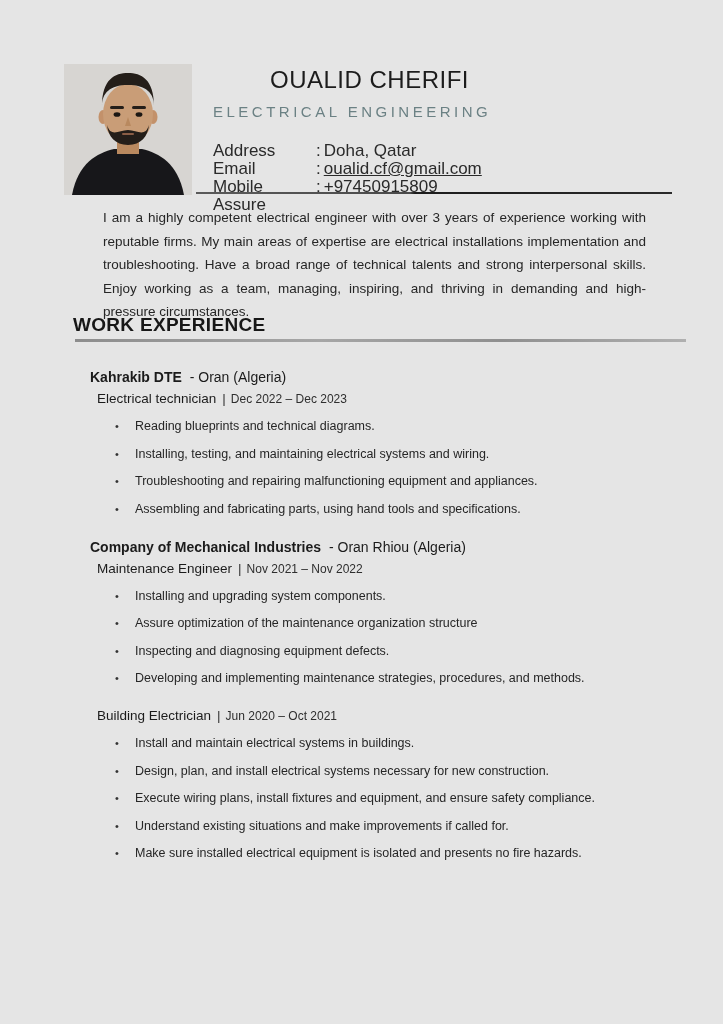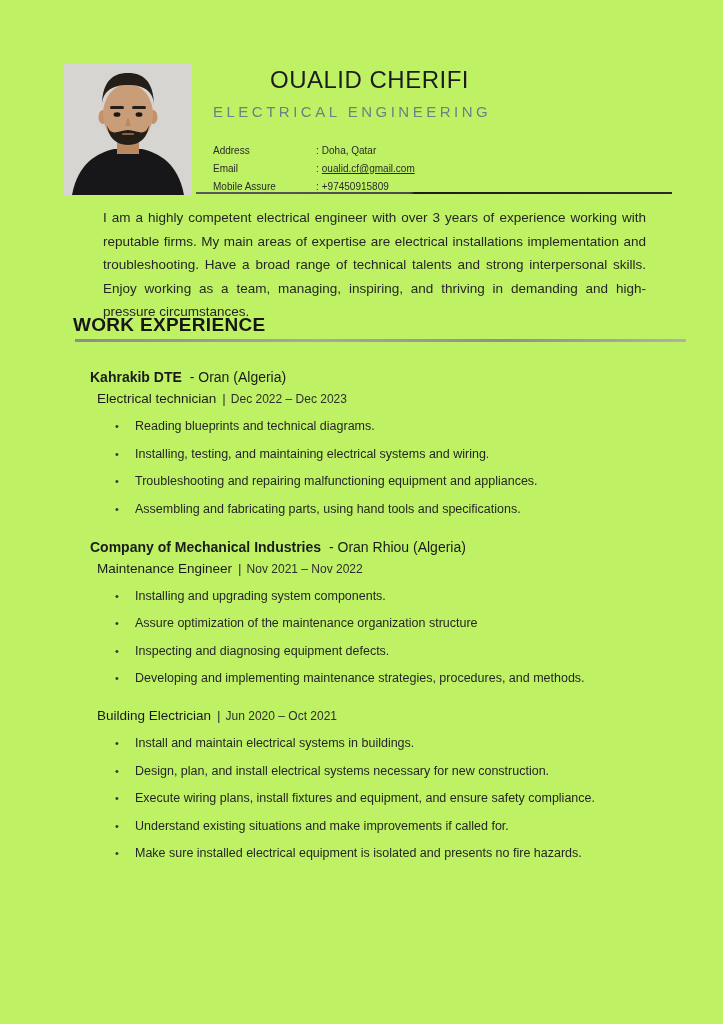--- a/index.html
+++ b/index.html
@@ -1,36 +1,36 @@
 <!DOCTYPE html>
 <html><head>
 <meta charset="utf-8">
 <style>
   * { margin:0; padding:0; box-sizing:border-box; }
   html,body { background:#ffffff; }
   body { font-family:"Liberation Sans", sans-serif; color:#1f1f1f; }
   .page {
     position:relative; width:723px; height:1024px; margin:0 auto;
-    background:#bef264; overflow:hidden;
+    background:#e5e5e5; overflow:hidden;
   }
 
   
   .header { position:absolute; top:64px; left:64px; display:flex; }
   .photo-wrap { width:128px; height:131px; flex:0 0 auto; }
   .photo-wrap svg { display:block; width:128px; height:131px; }
   .header-right { margin-left:21px; width:460px; padding-top:2px; }
   .name {
     font-size:24px; font-weight:500; letter-spacing:0.5px;
     color:#1c1c1c; margin:0 0 9px 57px; white-space:nowrap;
   }
   .title {
     font-size:15px; letter-spacing:3.5px; color:#6b8184;
     margin-bottom:22px; white-space:nowrap;
   }
-  .contact-row { display:flex; font-size:10px; line-height:18px; color:#2a2a2a; }
+  .contact-row { display:flex; font-size:17px; line-height:18px; color:#2a2a2a; }
   .contact-label { width:103px; flex:0 0 auto; }
   .contact-colon { margin-right:3px; }
   .contact-value.link { text-decoration:underline; cursor:pointer; }
 
   .rule-dark {
     position:absolute; top:192px; left:196px; width:476px; height:2px;
     background:linear-gradient(to right,#5a5a5a 0%,#4a4a4a 45%,#1c1c1c 46%,#2a2a2a 100%);
   }
 
   

